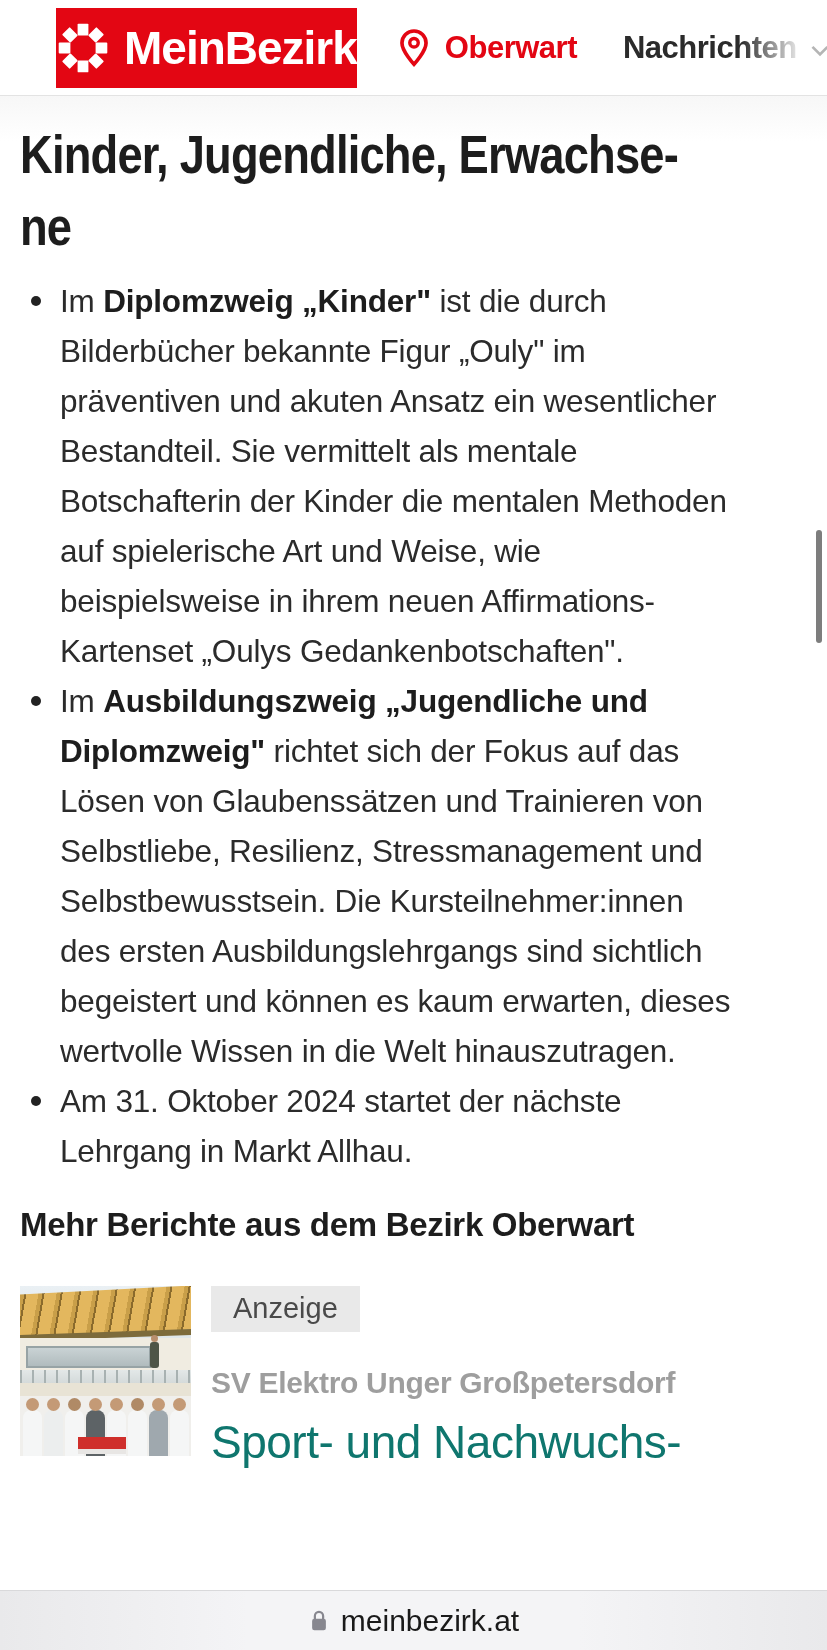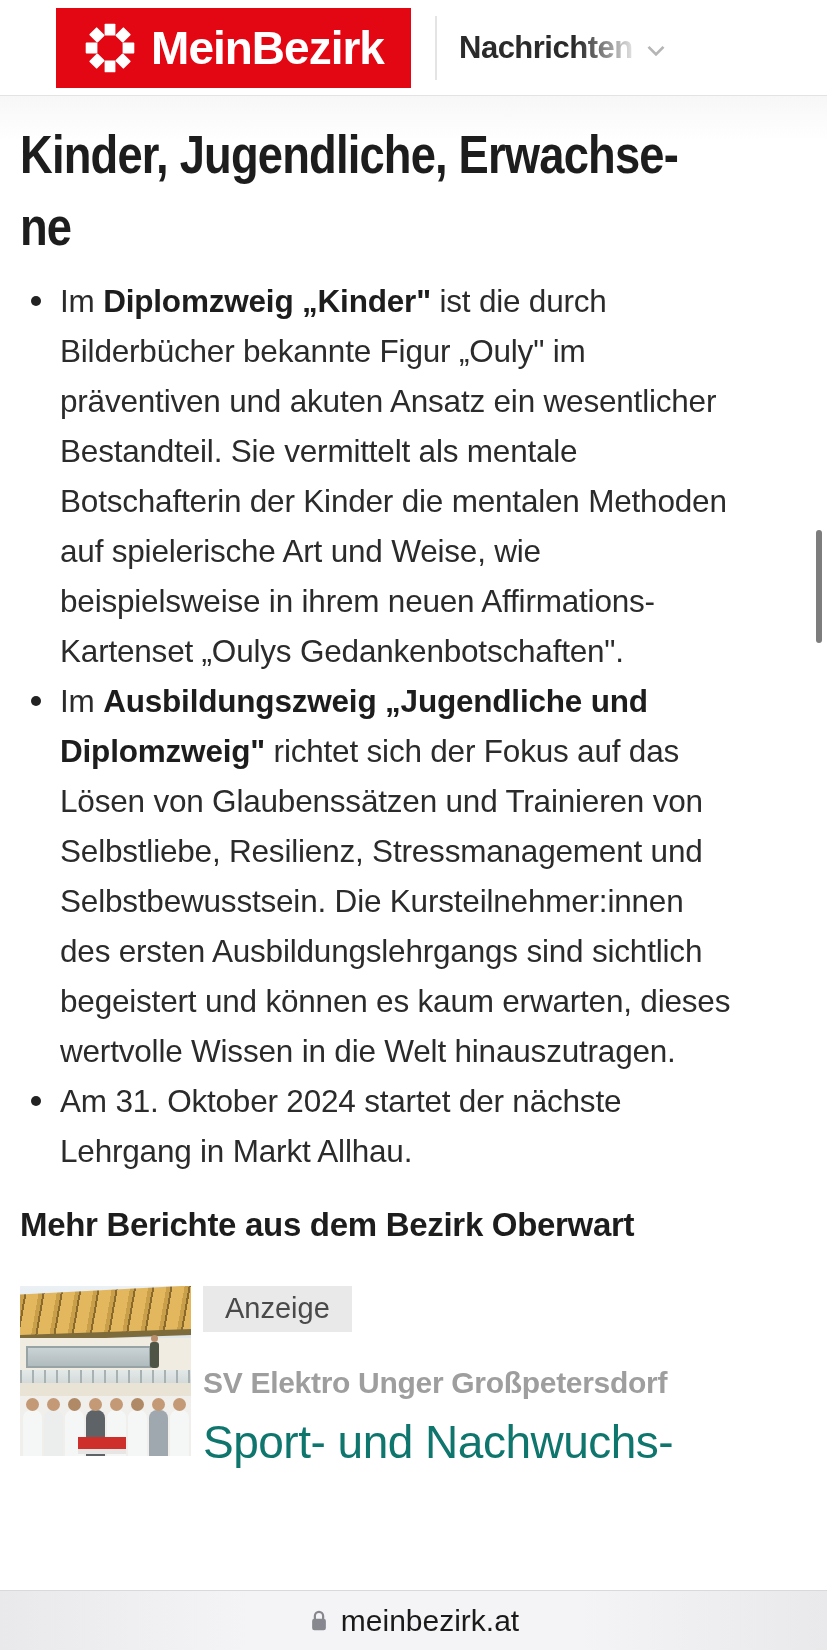--- a/index.html
+++ b/index.html
@@ -35,21 +35,21 @@
   .bullets { list-style:none; margin:0; padding:0; }
   .bullets li { position:relative; padding-left:40px; color:#2b2b2b;
                 font-size:31.5px; line-height:50px; letter-spacing:-0.2px; }
   .bullets li::before { content:''; position:absolute; left:11px; top:20px;
                         width:10px; height:10px; border-radius:50%; background:#222; }
   .bullets b { font-weight:bold; color:#1d1d1d; }
   .more-heading { margin-top:28px; color:#1d1d1d; font-size:33px; line-height:42px;
                   font-weight:bold; letter-spacing:-0.3px; }
 
   
-  .teaser { display:flex; gap:12px; padding:40px 20px 0 20px; }
+  .teaser { display:flex; gap:20px; padding:40px 20px 0 20px; }
   .thumb { position:relative; width:171px; height:170px; overflow:hidden;
            background:#e6edf0; flex:0 0 auto; cursor:pointer; }
   .t-sky { position:absolute; left:0; right:0; top:0; height:60px;
            background:linear-gradient(#eaf0f4,#dde5e8); }
   .t-roof { position:absolute; left:-12px; right:-12px; top:4px; height:44px;
             transform:skewY(-3deg);
             background:repeating-linear-gradient(100deg,#e3b75e 0 12px,#c99f49 12px 16px,#8a6a2c 16px 18px); }
   .t-roof-edge { position:absolute; left:0; right:0; top:46px; height:6px;
                  background:#7d6b3b; transform:skewY(-2deg); }
   .t-wall { position:absolute; left:0; right:0; top:52px; height:42px; background:#f0ece1; }
@@ -111,20 +111,27 @@
           <rect x="24" y="3" width="12" height="13" rx="1" transform="rotate(135 30 30)"></rect>
           <rect x="24" y="3" width="12" height="13" rx="1" transform="rotate(180 30 30)"></rect>
           <rect x="24" y="3" width="12" height="13" rx="1" transform="rotate(225 30 30)"></rect>
           <rect x="24" y="3" width="12" height="13" rx="1" transform="rotate(270 30 30)"></rect>
           <rect x="24" y="3" width="12" height="13" rx="1" transform="rotate(315 30 30)"></rect>
         </g>
       </svg>
       <span class="logo-text">MeinBezirk</span>
     </div>
 
+    <div class="loc-group">
+      <svg class="pin-icon" viewBox="0 0 24 28" fill="none">
+        <path d="M12 2 C7.3 2 3.5 5.8 3.5 10.5 C3.5 16.4 12 25.5 12 25.5 S20.5 16.4 20.5 10.5 C20.5 5.8 16.7 2 12 2 Z" stroke="#e30613" stroke-width="2.6"></path>
+        <circle cx="12" cy="10.3" r="3" stroke="#e30613" stroke-width="2.4"></circle>
+      </svg>
+      <span class="loc-text">Oberwart</span>
+    </div>
 
     <div class="header-divider"></div>
 
     <div class="nav-group">
       <span class="nav-label">
         <span>Nachrichten</span>
         <span class="nav-fade"></span>
       </span>
       <svg class="chev-icon" viewBox="0 0 24 24" fill="none">
         <polyline points="6,9.5 12,15.5 18,9.5" stroke="#b5b5b5" stroke-width="2.2"></polyline>

